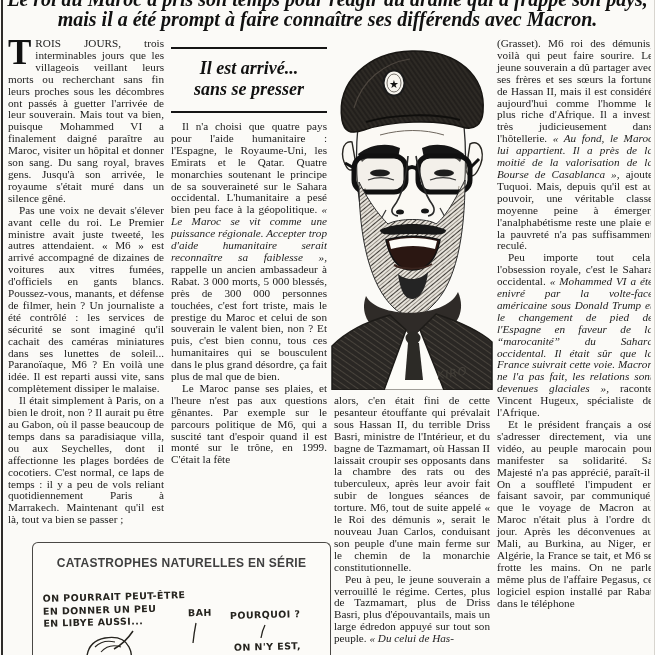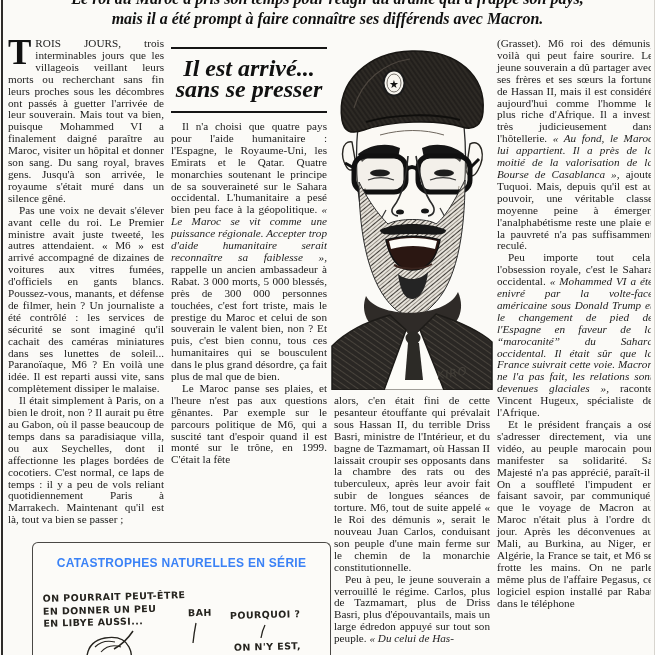--- a/index.html
+++ b/index.html
@@ -7,21 +7,21 @@
     width:655px;height:655px;overflow:hidden;position:relative;
     background:#fbfaf7;color:#1b1b1b;
     font-family:"Liberation Serif",serif;
   }
   .left-rule{position:absolute;left:1px;top:0;bottom:0;width:2px;background:#2e2c2a;}
   .right-rule{position:absolute;right:0;top:0;bottom:0;width:1px;background:#d8d5cf;}
 
   .headline{
     position:absolute;left:6px;right:6px;top:0;height:31px;overflow:hidden;
     text-align:center;font-weight:bold;font-style:italic;
-    font-size:16px;line-height:20px;color:#111;
+    font-size:20px;line-height:20px;color:#111;
   }
   .hl-line1{display:block;margin-top:-11px;}
 
   .columns{
     position:absolute;left:8px;top:38px;right:4px;bottom:0;
     display:flex;gap:7px;overflow:hidden;
   }
   .col{width:156px;flex:0 0 156px;}
   .col.clipped{max-height:502px;overflow:hidden;}
 
@@ -33,41 +33,41 @@
   .para .it{font-style:italic;}
   .dropcap{
     float:left;font-size:35px;line-height:28px;font-weight:bold;
     padding:1px 4px 0 0;color:#111;
   }
 
   .subhead{
     margin:9px 0 8px 0;padding:9px 0 11px 0;
     border-top:2px solid #151515;border-bottom:2.5px solid #151515;
     text-align:center;font-weight:bold;font-style:italic;
-    font-size:24px;line-height:21px;color:#111;
+    font-size:18px;line-height:21px;color:#111;
   }
 
   .caricature{margin:0 0 5px -4px;width:164px;height:352px;position:relative;}
   .caricature svg{display:block;}
   .sig{
     position:absolute;right:26px;bottom:10px;
     font-style:italic;font-size:11px;color:#44403a;
     transform:rotate(-10deg);letter-spacing:1px;
     font-family:"DejaVu Sans",sans-serif;
   }
 
   .comic{
     position:absolute;left:32px;top:542px;width:297px;height:113px;
     background:#fcfbf8;border:1.5px solid #4a4845;border-bottom:none;
     border-radius:6px 6px 0 0;overflow:hidden;
   }
   .comic-title{
     margin-top:13px;text-align:center;
     font-family:"Liberation Sans",sans-serif;font-weight:bold;
-    font-size:12px;letter-spacing:0.3px;color:#3b82f6;
+    font-size:12px;letter-spacing:0.3px;color:#404040;
   }
   .hand{
     position:absolute;color:#26241f;
     font-family:"DejaVu Sans",sans-serif;font-weight:600;
     font-size:9.5px;line-height:12.5px;letter-spacing:0.4px;
     transform:rotate(-1.5deg);white-space:nowrap;
   }
   .hand.b1{left:10px;top:48px;}
   .hand.bah{left:155px;top:64px;}
   .hand.pq{left:197px;top:66px;}
@@ -172,21 +172,21 @@
         <ellipse cx="81" cy="300" rx="7.5" ry="6.5" fill="#2c2a26"></ellipse>
         <path d="M76,305 L87,305 L91,342 L73,342 Z" fill="#2c2a26"></path>
 
         <path d="M0,352 L0,308 C16,292 40,282 58,277 L74,292 L52,352 Z" fill="url(#pSuit)" stroke="#1d1b18" stroke-width="1.5"></path>
         <path d="M160,352 L160,304 C144,290 122,282 104,276 L88,292 L112,352 Z" fill="url(#pSuit)" stroke="#1d1b18" stroke-width="1.5"></path>
       </svg>
       <span class="sig">KIRO</span>
     </figure>
     <div class="colflow">
         <p class="para"><span>alors, c'en était fini de cette pesanteur étouffante qui prévalait sous Hassan II, du terrible Driss Basri, ministre de l'Intérieur, et du bagne de Tazmamart, où Hassan II laissait croupir ses opposants dans la chambre des rats ou des tuberculeux, après leur avoir fait subir de longues séances de torture. M6, tout de suite appelé « le Roi des démunis », serait le nouveau Juan Carlos, conduisant son peuple d'une main ferme sur le chemin de la monarchie constitutionnelle.</span></p>
-        <p class="para indent"><span>Peu à peu, le jeune souverain a verrouillé le régime. Carlos, plus de Tazmamart, plus de Driss Basri, plus d'épouvantails, mais un large édredon appuyé sur tout son peuple. </span><span class="it">« Du celui de Has-</span></p>
+        <p class="para indent"><span>Peu à peu, le jeune souverain a verrouillé le régime. Certes, plus de Tazmamart, plus de Driss Basri, plus d'épouvantails, mais un large édredon appuyé sur tout son peuple. </span><span class="it">« Du celui de Has-</span></p>
       </div>
   </div>
 
   <div class="col">
       <p class="para"><span>(Grasset). M6 roi des démunis, voilà qui peut faire sourire. Le jeune souverain a dû partager avec ses frères et ses sœurs la fortune de Hassan II, mais il est considéré aujourd'hui comme l'homme le plus riche d'Afrique. Il a investi très judicieusement dans l'hôtellerie. </span><span class="it">« Au fond, le Maroc lui appartient. Il a près de la moitié de la valorisation de la Bourse de Casablanca »,</span><span> ajoute Tuquoi. Mais, depuis qu'il est au pouvoir, une véritable classe moyenne peine à émerger, l'analphabétisme reste une plaie et la pauvreté n'a pas suffisamment reculé.</span></p>
       <p class="para indent"><span>Peu importe tout cela, l'obsession royale, c'est le Sahara occidental. </span><span class="it">« Mohammed VI a été enivré par la volte-face américaine sous Donald Trump et le changement de pied de l'Espagne en faveur de la “marocanité” du Sahara occidental. Il était sûr que la France suivrait cette voie. Macron ne l'a pas fait, les relations sont devenues glaciales »,</span><span> raconte Vincent Hugeux, spécialiste de l'Afrique.</span></p>
       <p class="para indent"><span>Et le président français a osé s'adresser directement, via une vidéo, au peuple marocain pour manifester sa solidarité. Sa Majesté n'a pas apprécié, paraît-il. On a souffleté l'impudent en faisant savoir, par communiqué, que le voyage de Macron au Maroc n'était plus à l'ordre du jour. Après les déconvenues au Mali, au Burkina, au Niger, en Algérie, la France se tait, et M6 se frotte les mains. On ne parle même plus de l'affaire Pegasus, ce logiciel espion installé par Rabat dans le téléphone</span></p>
     </div>
 </main>
 

